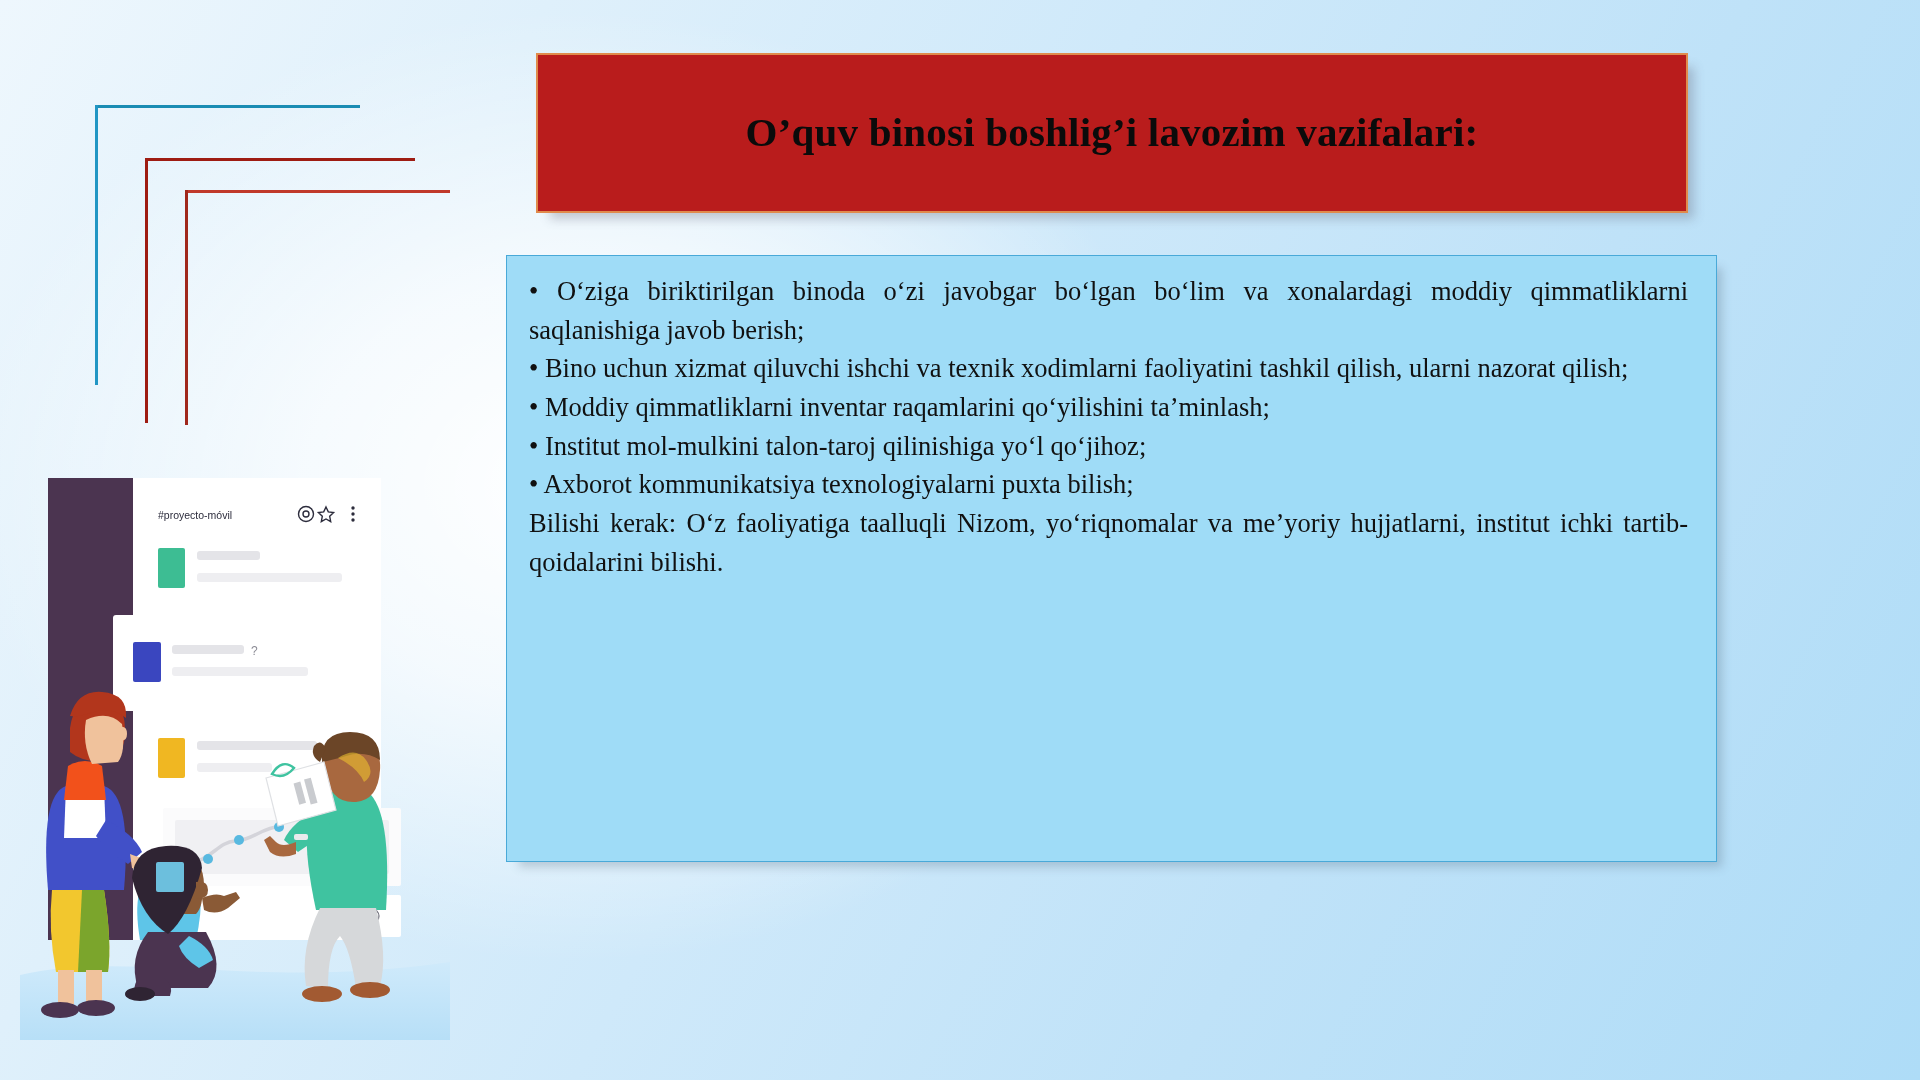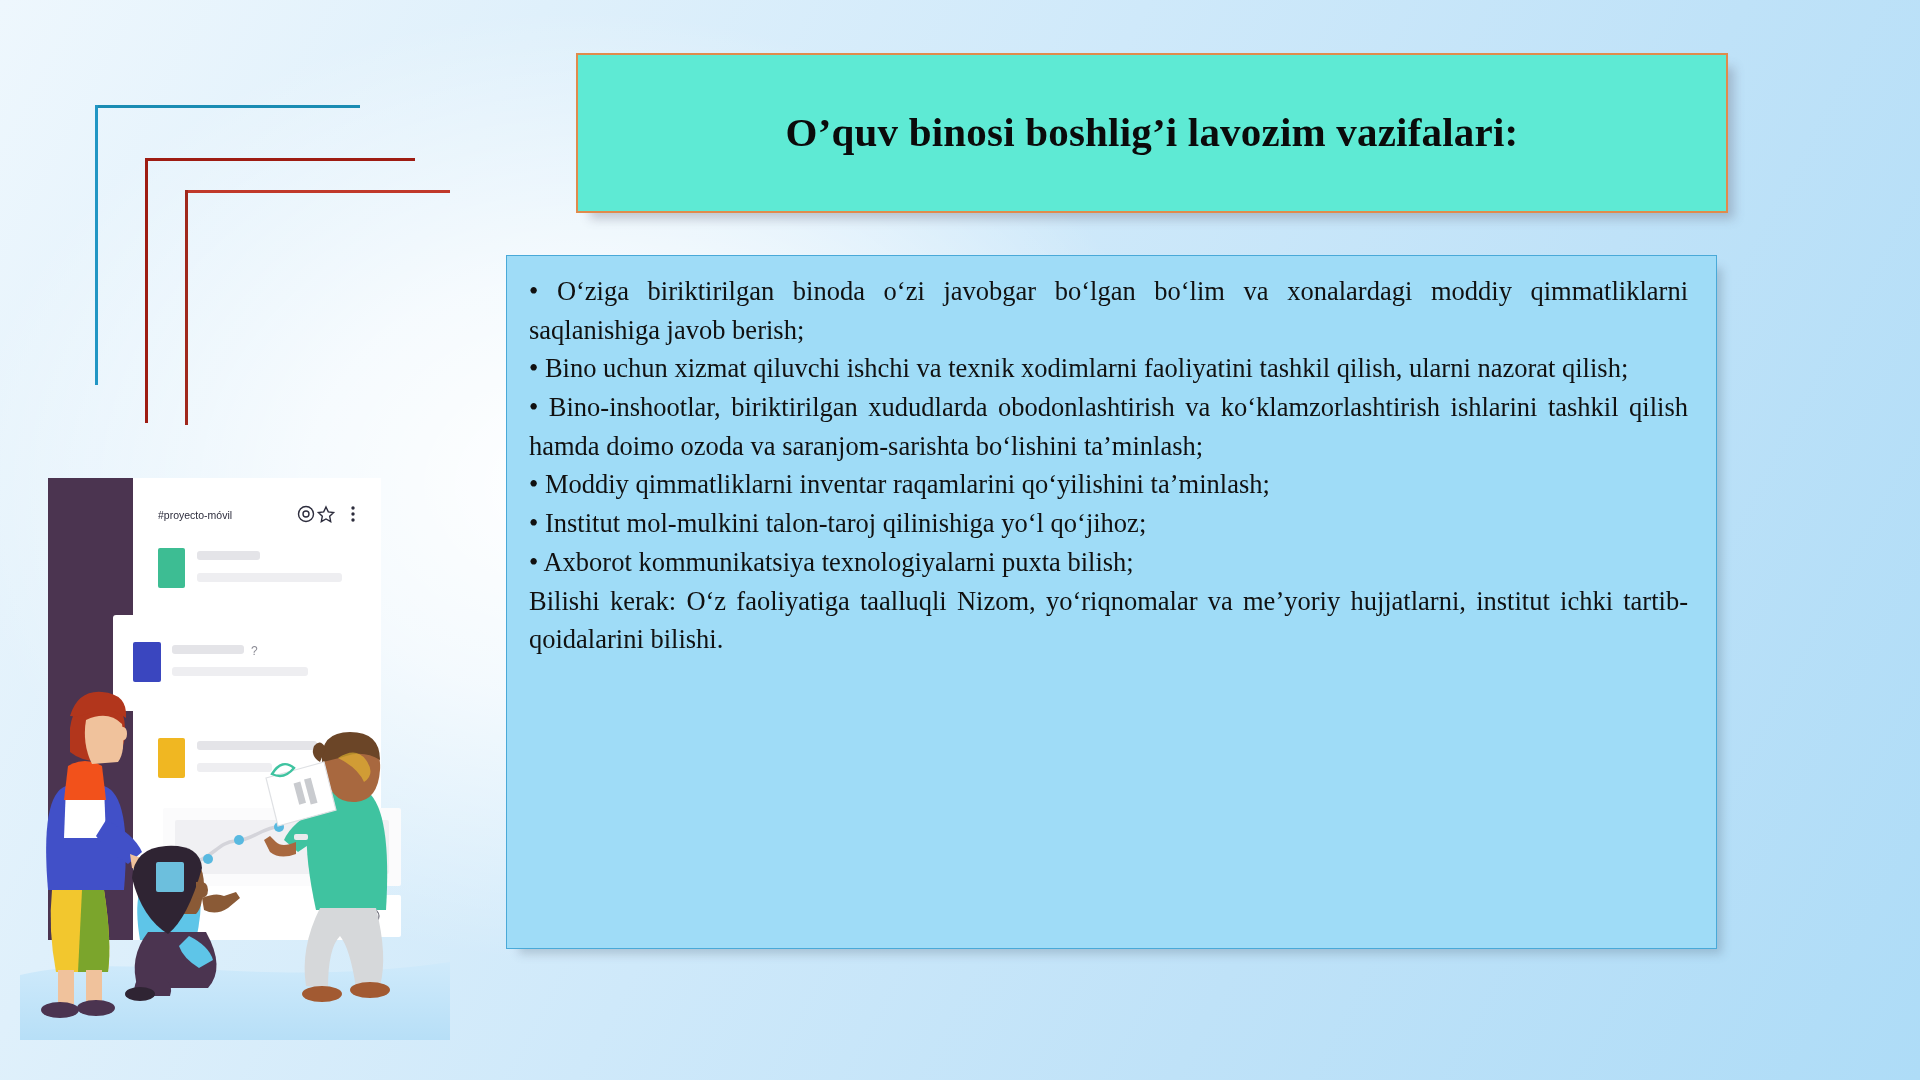--- a/index.html
+++ b/index.html
@@ -29,42 +29,42 @@
   .bracket-dark .h { border-top: 3px solid #9e1c12; }
   .bracket-dark .v { border-left: 3px solid #9e1c12; }
 
   .bracket-light { left: 185px; top: 190px; width: 265px; height: 235px; }
   .bracket-light .h { border-top: 3px solid #c0392b; }
   .bracket-light .v { border-left: 3px solid #a0281c; }
 
   
   .title-panel {
     position: absolute;
-    left: 576px; top: 53px;
+    left: 536px; top: 53px;
     width: 1152px; height: 160px;
-    background: #5eead4;
+    background: #b91c1c;
     border: 2px solid #e08b4c;
     box-shadow: 10px 10px 10px -4px rgba(90,90,110,0.30);
     display: flex; align-items: center; justify-content: center;
   }
   .title-text {
     font-family: "Liberation Serif", serif;
     font-weight: bold;
     font-size: 41px;
     color: #0b0b0b;
     letter-spacing: 0.2px;
     text-align: center;
     line-height: 1.15;
   }
 
   
   .content-panel {
     position: absolute;
     left: 506px; top: 255px;
-    width: 1211px; height: 694px;
+    width: 1211px; height: 607px;
     background: #9fdcf7;
     border: 1.5px solid #49a9d8;
     box-shadow: 9px 9px 9px -4px rgba(90,110,130,0.30);
     padding: 16px 28px 12px 22px;
   }
   .content-list {
     list-style: none;
     font-family: "Liberation Serif", serif;
     font-size: 26.5px;
     line-height: 1.46;
@@ -99,21 +99,20 @@
 </div>
 
 <div class="title-panel">
   <div class="title-text">O’quv binosi boshlig’i lavozim vazifalari:</div>
 </div>
 
 <div class="content-panel">
   <ul class="content-list">
     <li>• O‘ziga biriktirilgan binoda o‘zi javobgar bo‘lgan bo‘lim va xonalardagi moddiy qimmatliklarni saqlanishiga javob berish;</li>
     <li>• Bino uchun xizmat qiluvchi ishchi va texnik xodimlarni faoliyatini tashkil qilish, ularni nazorat qilish;</li>
-    <li>• Bino-inshootlar, biriktirilgan xududlarda obodonlashtirish va ko‘klamzorlashtirish ishlarini tashkil qilish hamda doimo ozoda va saranjom-sarishta bo‘lishini ta’minlash;</li>
     <li class="nojust">• Moddiy qimmatliklarni inventar raqamlarini qo‘yilishini ta’minlash;</li>
     <li class="nojust">• Institut mol-mulkini talon-taroj qilinishiga yo‘l qo‘jihoz;</li>
     <li class="nojust">• Axborot kommunikatsiya texnologiyalarni puxta bilish;</li>
     <li><span class="bold-lead">Bilishi kerak:</span><span> O‘z faoliyatiga taalluqli Nizom, yo‘riqnomalar va me’yoriy hujjatlarni, institut ichki tartib-qoidalarini bilishi.</span></li>
   </ul>
 </div>
 
 <div class="illustration">
   <svg class="ill-svg" viewBox="0 0 430 570" xmlns="http://www.w3.org/2000/svg">
     <defs>

